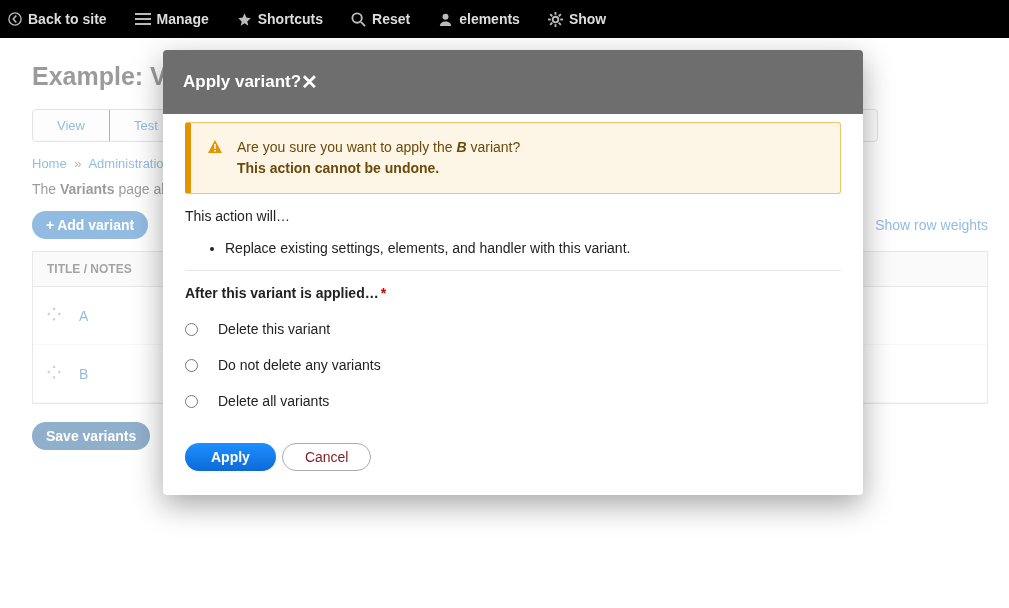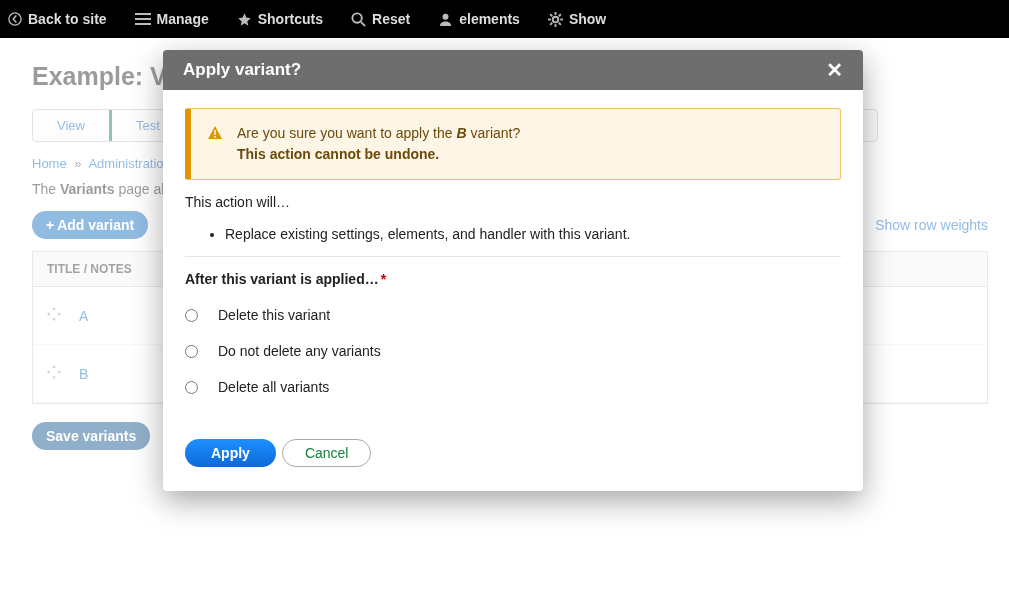--- a/index.html
+++ b/index.html
@@ -5,21 +5,21 @@
   *{box-sizing:border-box;margin:0;padding:0;}
   html,body{width:1009px;height:608px;font-family:"Helvetica Neue",Helvetica,Arial,sans-serif;font-size:14px;color:#222;background:#fff;overflow:hidden;}
   
   .toolbar{background:#000;color:#ddd;height:38px;display:flex;align-items:center;padding:0 8px;gap:28px;font-weight:600;font-size:14px;}
   .toolbar-item{display:flex;align-items:center;gap:6px;cursor:pointer;color:#ddd;}
   .toolbar-item svg{fill:#bbb;}
   
   .page{padding:18px 32px;position:relative;}
   h1{font-size:25px;font-weight:700;margin:6px 0 18px;}
   .tabs{display:flex;border:1px solid #bfbfbf;border-radius:4px;overflow:hidden;width:846px;background:#fafafa;}
-  .tab{padding:8px 24px;font-size:13px;color:#0e69be;border-right:3px solid #0f766e;cursor:pointer;}
+  .tab{padding:8px 24px;font-size:13px;color:#0e69be;border-right:1px solid #0f766e;cursor:pointer;}
   .breadcrumb{margin:14px 0 10px;font-size:13px;color:#0e69be;}
   .breadcrumb .sep{color:#555;margin:0 4px;}
   .desc{font-size:14px;margin:6px 0 14px;}
   .desc b{font-weight:700;}
   .btn-pill{display:inline-flex;align-items:center;height:28px;padding:0 14px;border-radius:14px;font-size:14px;font-weight:600;cursor:pointer;border:none;}
   .btn-pill.primary{background:#0e69be;color:#fff;}
   .btn-pill.grey{background:#fff;color:#333;border:1px solid #aaa;font-weight:400;}
   .btn-pill.dark{background:#0b4f8a;color:#fff;text-align:center;}
   .plus{font-weight:700;margin-right:3px;}
   .row-actions{display:flex;justify-content:space-between;align-items:center;width:956px;}
@@ -27,39 +27,39 @@
   .table{margin-top:12px;width:956px;border:1px solid #ccc;}
   .thead{background:#f4f4f4;border-bottom:1px solid #ccc;padding:10px 14px;font-size:12px;font-weight:700;color:#333;}
   .trow{display:flex;align-items:center;padding:20px 14px;border-bottom:1px solid #eee;color:#0e69be;font-size:14px;}
   .drag{margin-right:18px;color:#888;cursor:move;}
   .drag svg{fill:#888;}
   .footer-btns{display:flex;gap:18px;margin-top:18px;}
   
   .overlay{position:absolute;inset:0;top:38px;background:rgba(255,255,255,0.55);}
   
   .dialog{position:absolute;left:163px;top:50px;width:700px;background:#fff;border-radius:4px;box-shadow:0 10px 30px rgba(0,0,0,0.35);overflow:hidden;}
-  .dlg-head{background:#6e6e6e;color:#fff;display:flex;align-items:center;justify-content:space-between;padding:8px 20px;font-size:17px;font-weight:700;}
+  .dlg-head{background:#6e6e6e;color:#fff;display:flex;align-items:center;padding:20px 20px;font-size:17px;font-weight:700;}
   .close-x{font-size:20px;cursor:pointer;font-weight:700;}
-  .dlg-body{padding:18px 22px;}
+  .dlg-body{padding:8px 22px;}
   .warning-box{display:flex;gap:14px;border:1px solid #f0c36d;background:#fdf5e6;border-left:6px solid #e09600;padding:14px 16px;border-radius:3px;margin-bottom:14px;}
   .warn-icon{color:#e09600;font-size:15px;margin-top:2px;flex-shrink:0;}
   .warn-text{color:#6b4a0b;font-size:14px;line-height:1.5;}
   .warn-text .emph{font-style:italic;font-weight:600;}
   .warn-text .bold{font-weight:700;}
   .action-intro{font-size:14px;margin:6px 0 6px;}
   .dlg-body ul{margin:16px 0 14px 40px;font-size:14px;}
   .dlg-body ul li{margin:2px 0;}
   .divider{border:none;border-top:1px solid #e5e5e5;margin:4px 0 14px;}
   .field-label{font-size:14px;font-weight:700;margin-bottom:8px;}
   .req{color:#c00;margin-left:2px;}
   .radios label{display:flex;align-items:center;gap:20px;font-size:14px;margin:20px 0;cursor:pointer;}
   .radios input{cursor:pointer;}
   .dlg-foot{display:flex;gap:6px;padding:6px 22px 24px;}
   .btn-apply{background:linear-gradient(#1d90ff,#0e69d8);color:#fff;font-weight:700;border:none;height:28px;padding:0 26px;border-radius:16px;cursor:pointer;font-size:14px;}
-  .btn-cancel{background:#fff;border:1px solid #aaa;height:28px;padding:0 22px;border-radius:16px;cursor:pointer;font-size:14px;color:#15803d;}
+  .btn-cancel{background:#fff;border:1px solid #aaa;height:28px;padding:0 22px;border-radius:16px;cursor:pointer;font-size:14px;color:#7f1d1d;}
 </style>
 </head>
 <body>
 
 <div class="toolbar">
   <div class="toolbar-item">
     <svg width="14" height="14" viewBox="0 0 16 16">
         <circle cx="8" cy="8" r="7" fill="none" stroke="#bbb" stroke-width="1.5"></circle>
         <path d="M9.5 4 L6 8 L9.5 12" stroke="#bbb" stroke-width="1.8" fill="none"></path>
       </svg>

